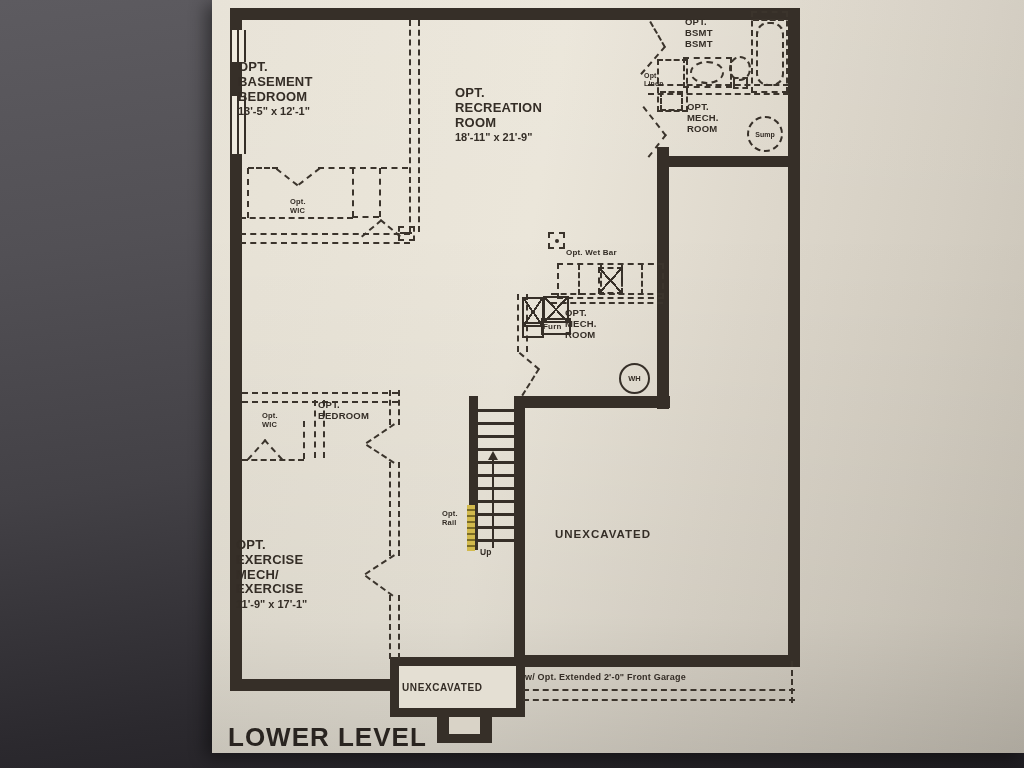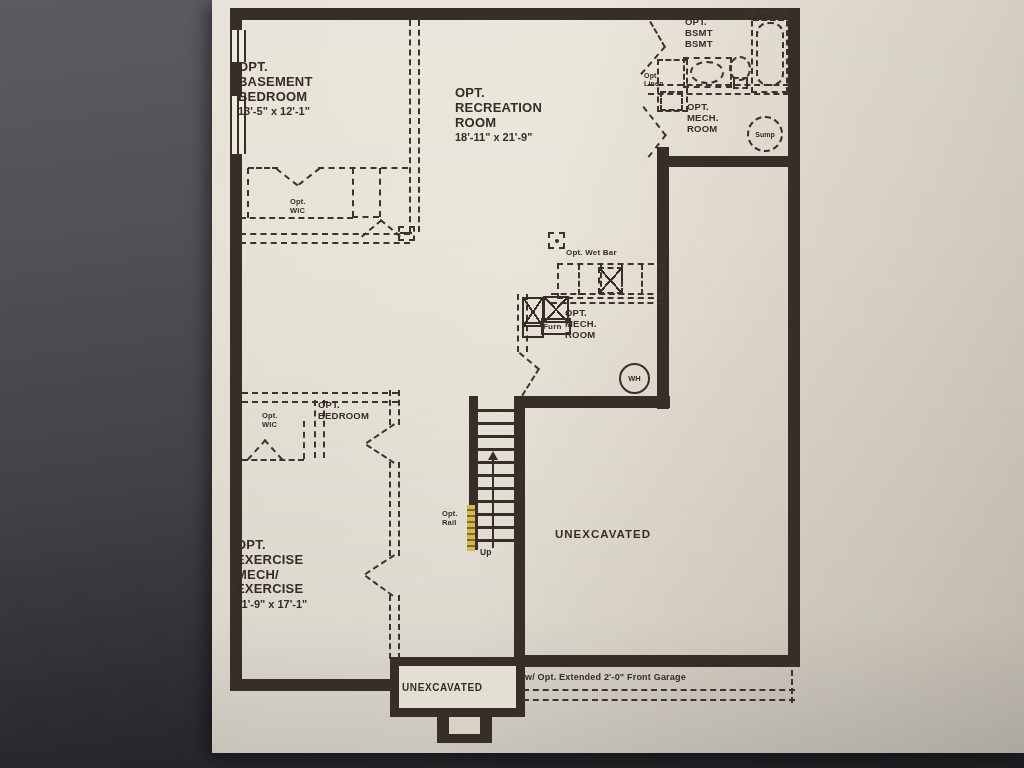--- a/index.html
+++ b/index.html
@@ -237,15 +237,18 @@
     </div>
 
     <div class="lbl s10" style="left:402px;top:682px;width:112px">
       <div>UNEXCAVATED</div>
     </div>
 
     <div class="lbl s9" style="left:525px;top:672px;width:265px">
       <div>w/ Opt. Extended 2'-0" Front Garage</div>
     </div>
 
+    <div class="title" style="left:228px;top:722px;width:220px">
+      <span>LOWER LEVEL</span>
+    </div>
 
   </div>
 </div>
 
 </body></html>

